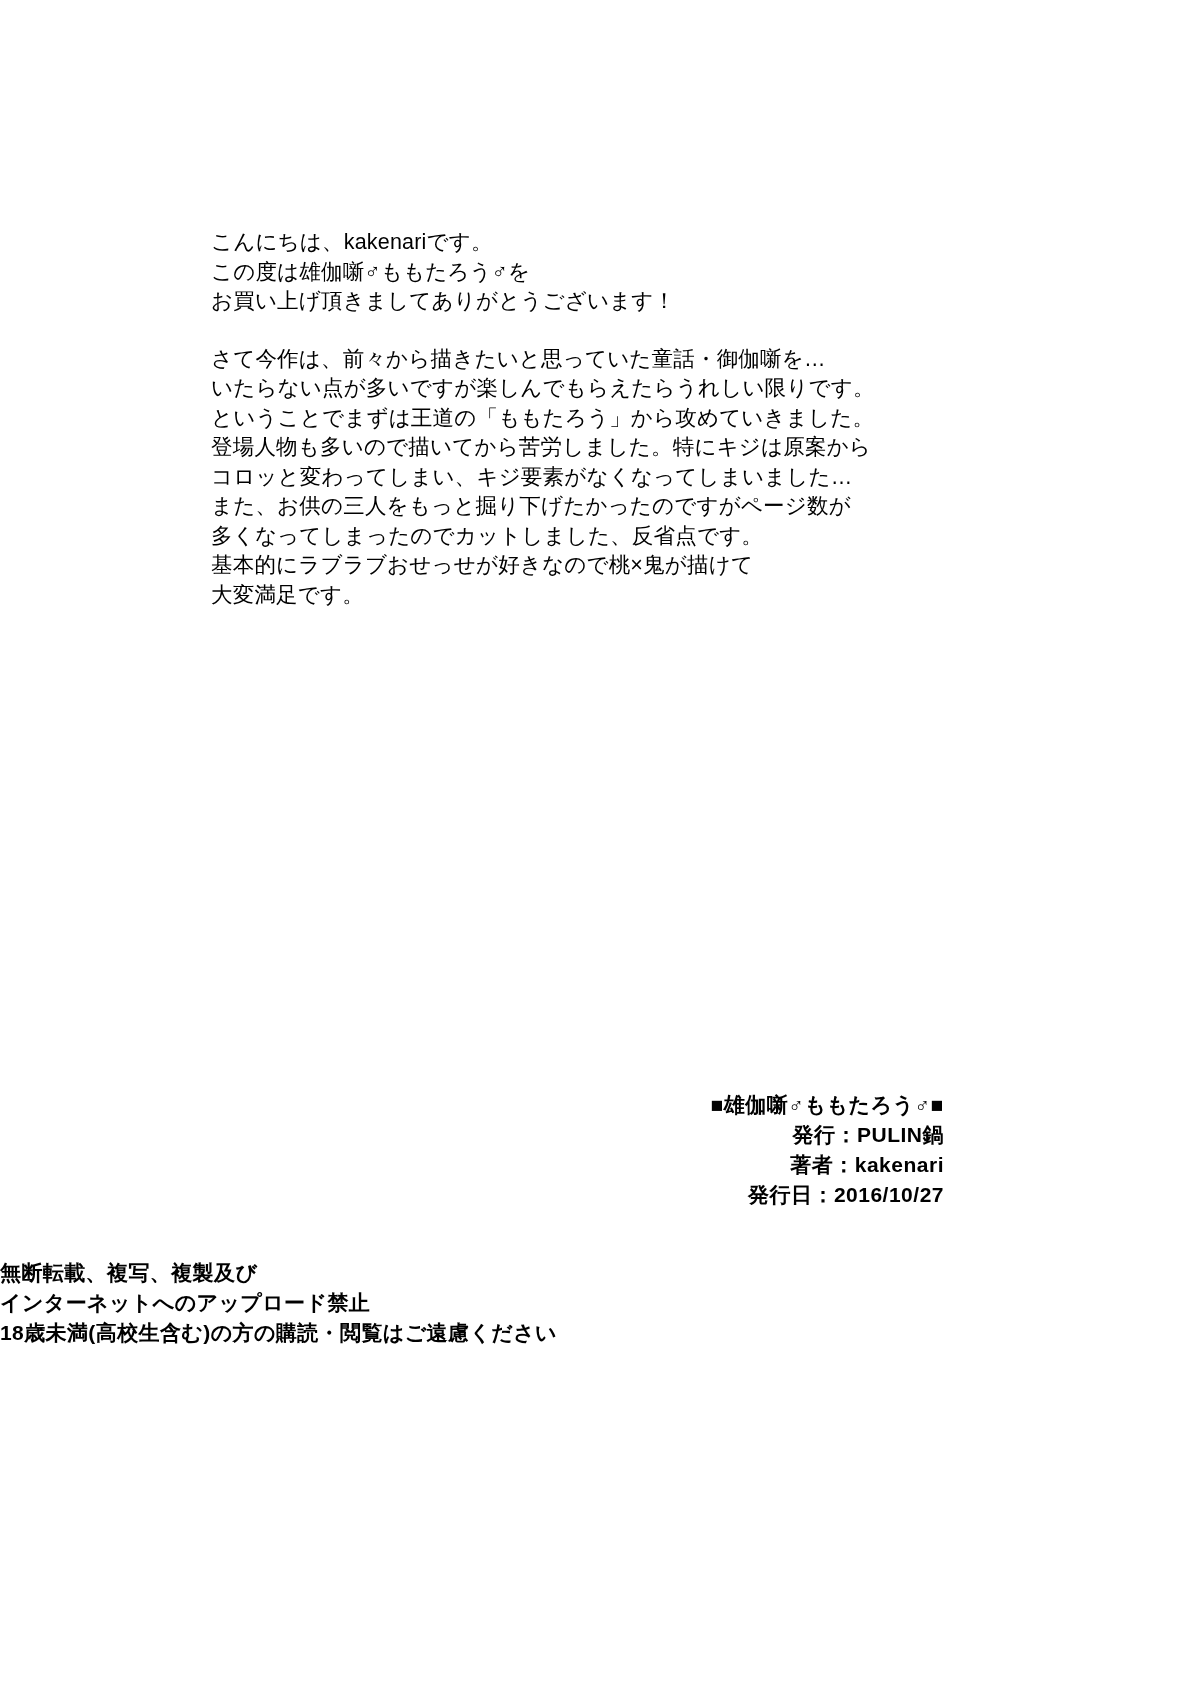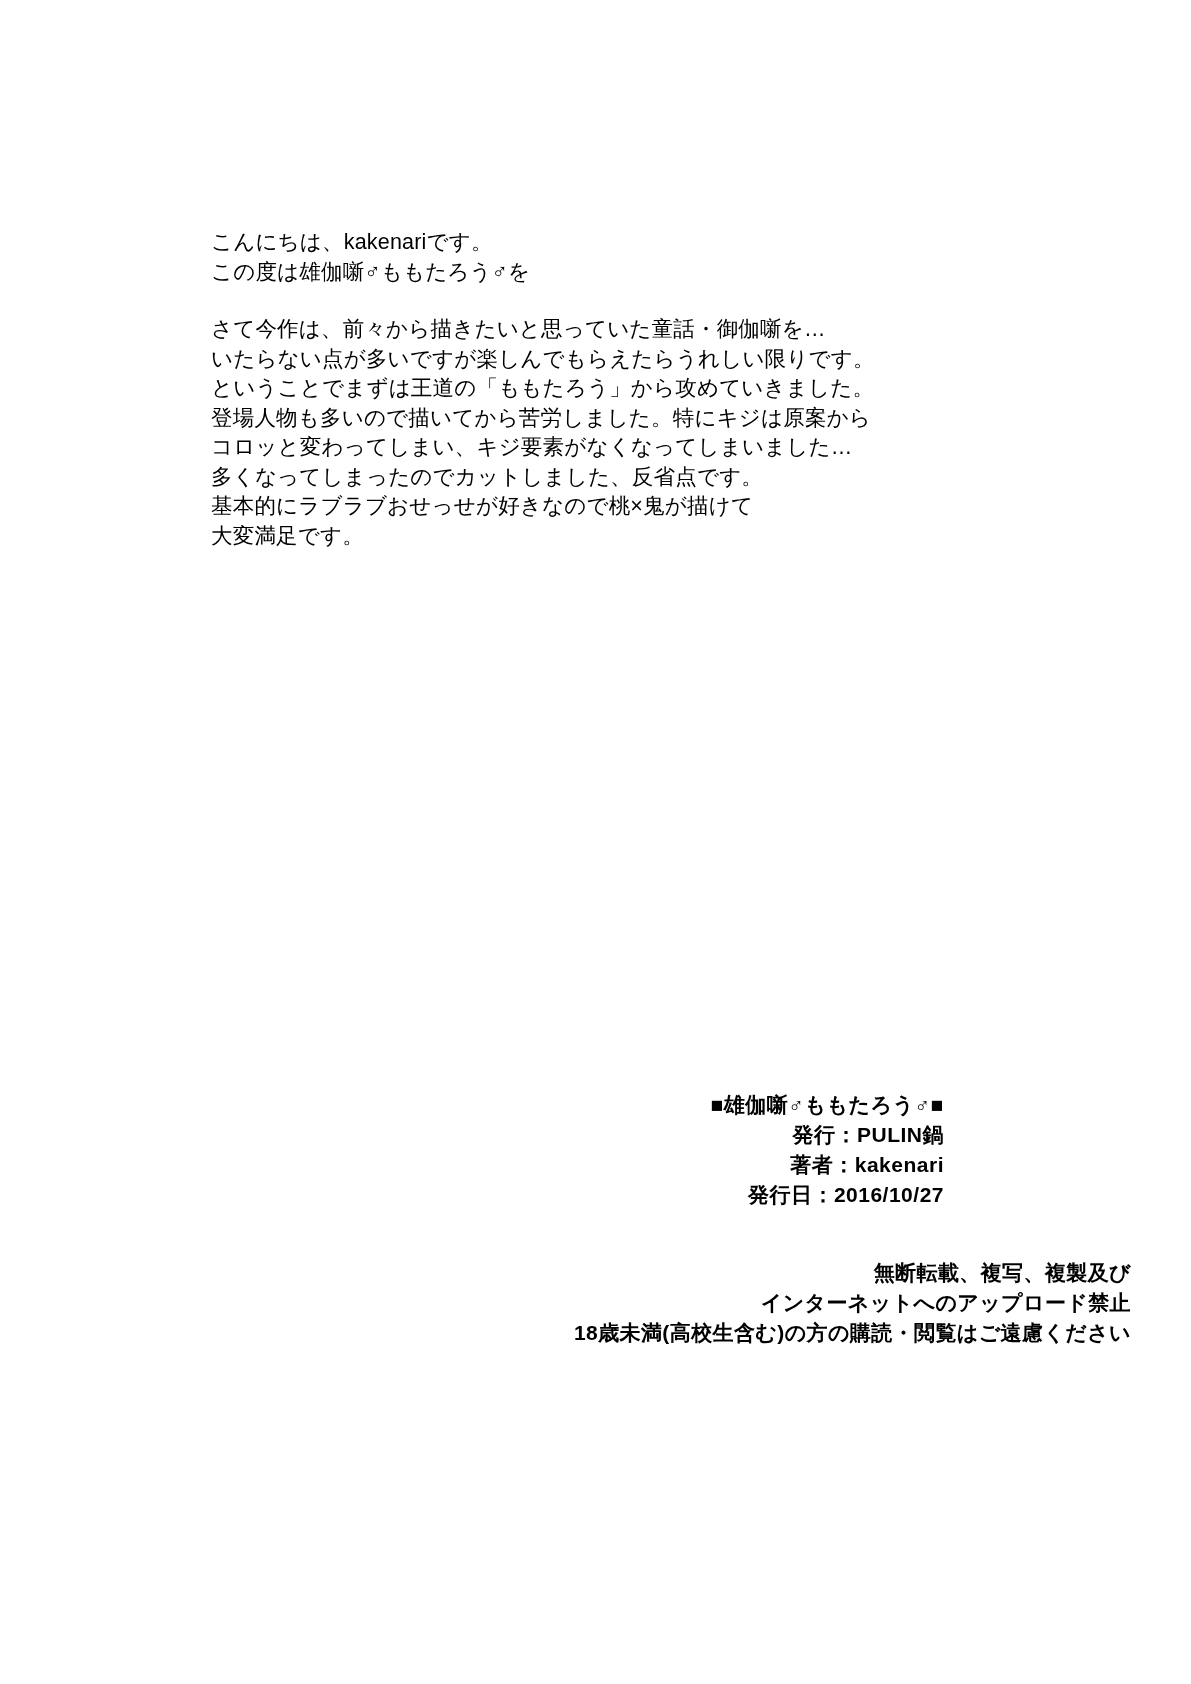--- a/index.html
+++ b/index.html
@@ -64,49 +64,51 @@
     font-weight: bold;
     letter-spacing: 0.5px;
     white-space: pre;
   }
 
   .notice {
     position: absolute;
     left: 0;
     right: 0;
     top: 1258px;
-    text-align: right;
+    text-align: left;
     padding-right: 60px;
   }
   .notice .n-line {
     font-size: 21px;
     line-height: 30px;
     font-weight: bold;
     letter-spacing: 0.4px;
     white-space: pre;
   }
 </style>
 </head>
 <body>
 
 <div class="page">
 
   <div class="afterword">
 
     <div class="para">
       <div class="line">こんにちは、kakenariです。</div>
       <div class="line">この度は雄伽噺♂ももたろう♂を</div>
+      <div class="line">お買い上げ頂きましてありがとうございます！</div>
     </div>
 
     <div class="para">
       <div class="line">さて今作は、前々から描きたいと思っていた童話・御伽噺を…</div>
       <div class="line">いたらない点が多いですが楽しんでもらえたらうれしい限りです。</div>
       <div class="line">ということでまずは王道の「ももたろう」から攻めていきました。</div>
       <div class="line">登場人物も多いので描いてから苦労しました。特にキジは原案から</div>
       <div class="line">コロッと変わってしまい、キジ要素がなくなってしまいました…</div>
+      <div class="line">また、お供の三人をもっと掘り下げたかったのですがページ数が</div>
       <div class="line">多くなってしまったのでカットしました、反省点です。</div>
       <div class="line">基本的にラブラブおせっせが好きなので桃×鬼が描けて</div>
       <div class="line">大変満足です。</div>
     </div>
 
 
   </div>
 
   <div class="colophon">
     <div class="title-line">■雄伽噺♂ももたろう♂■</div>

